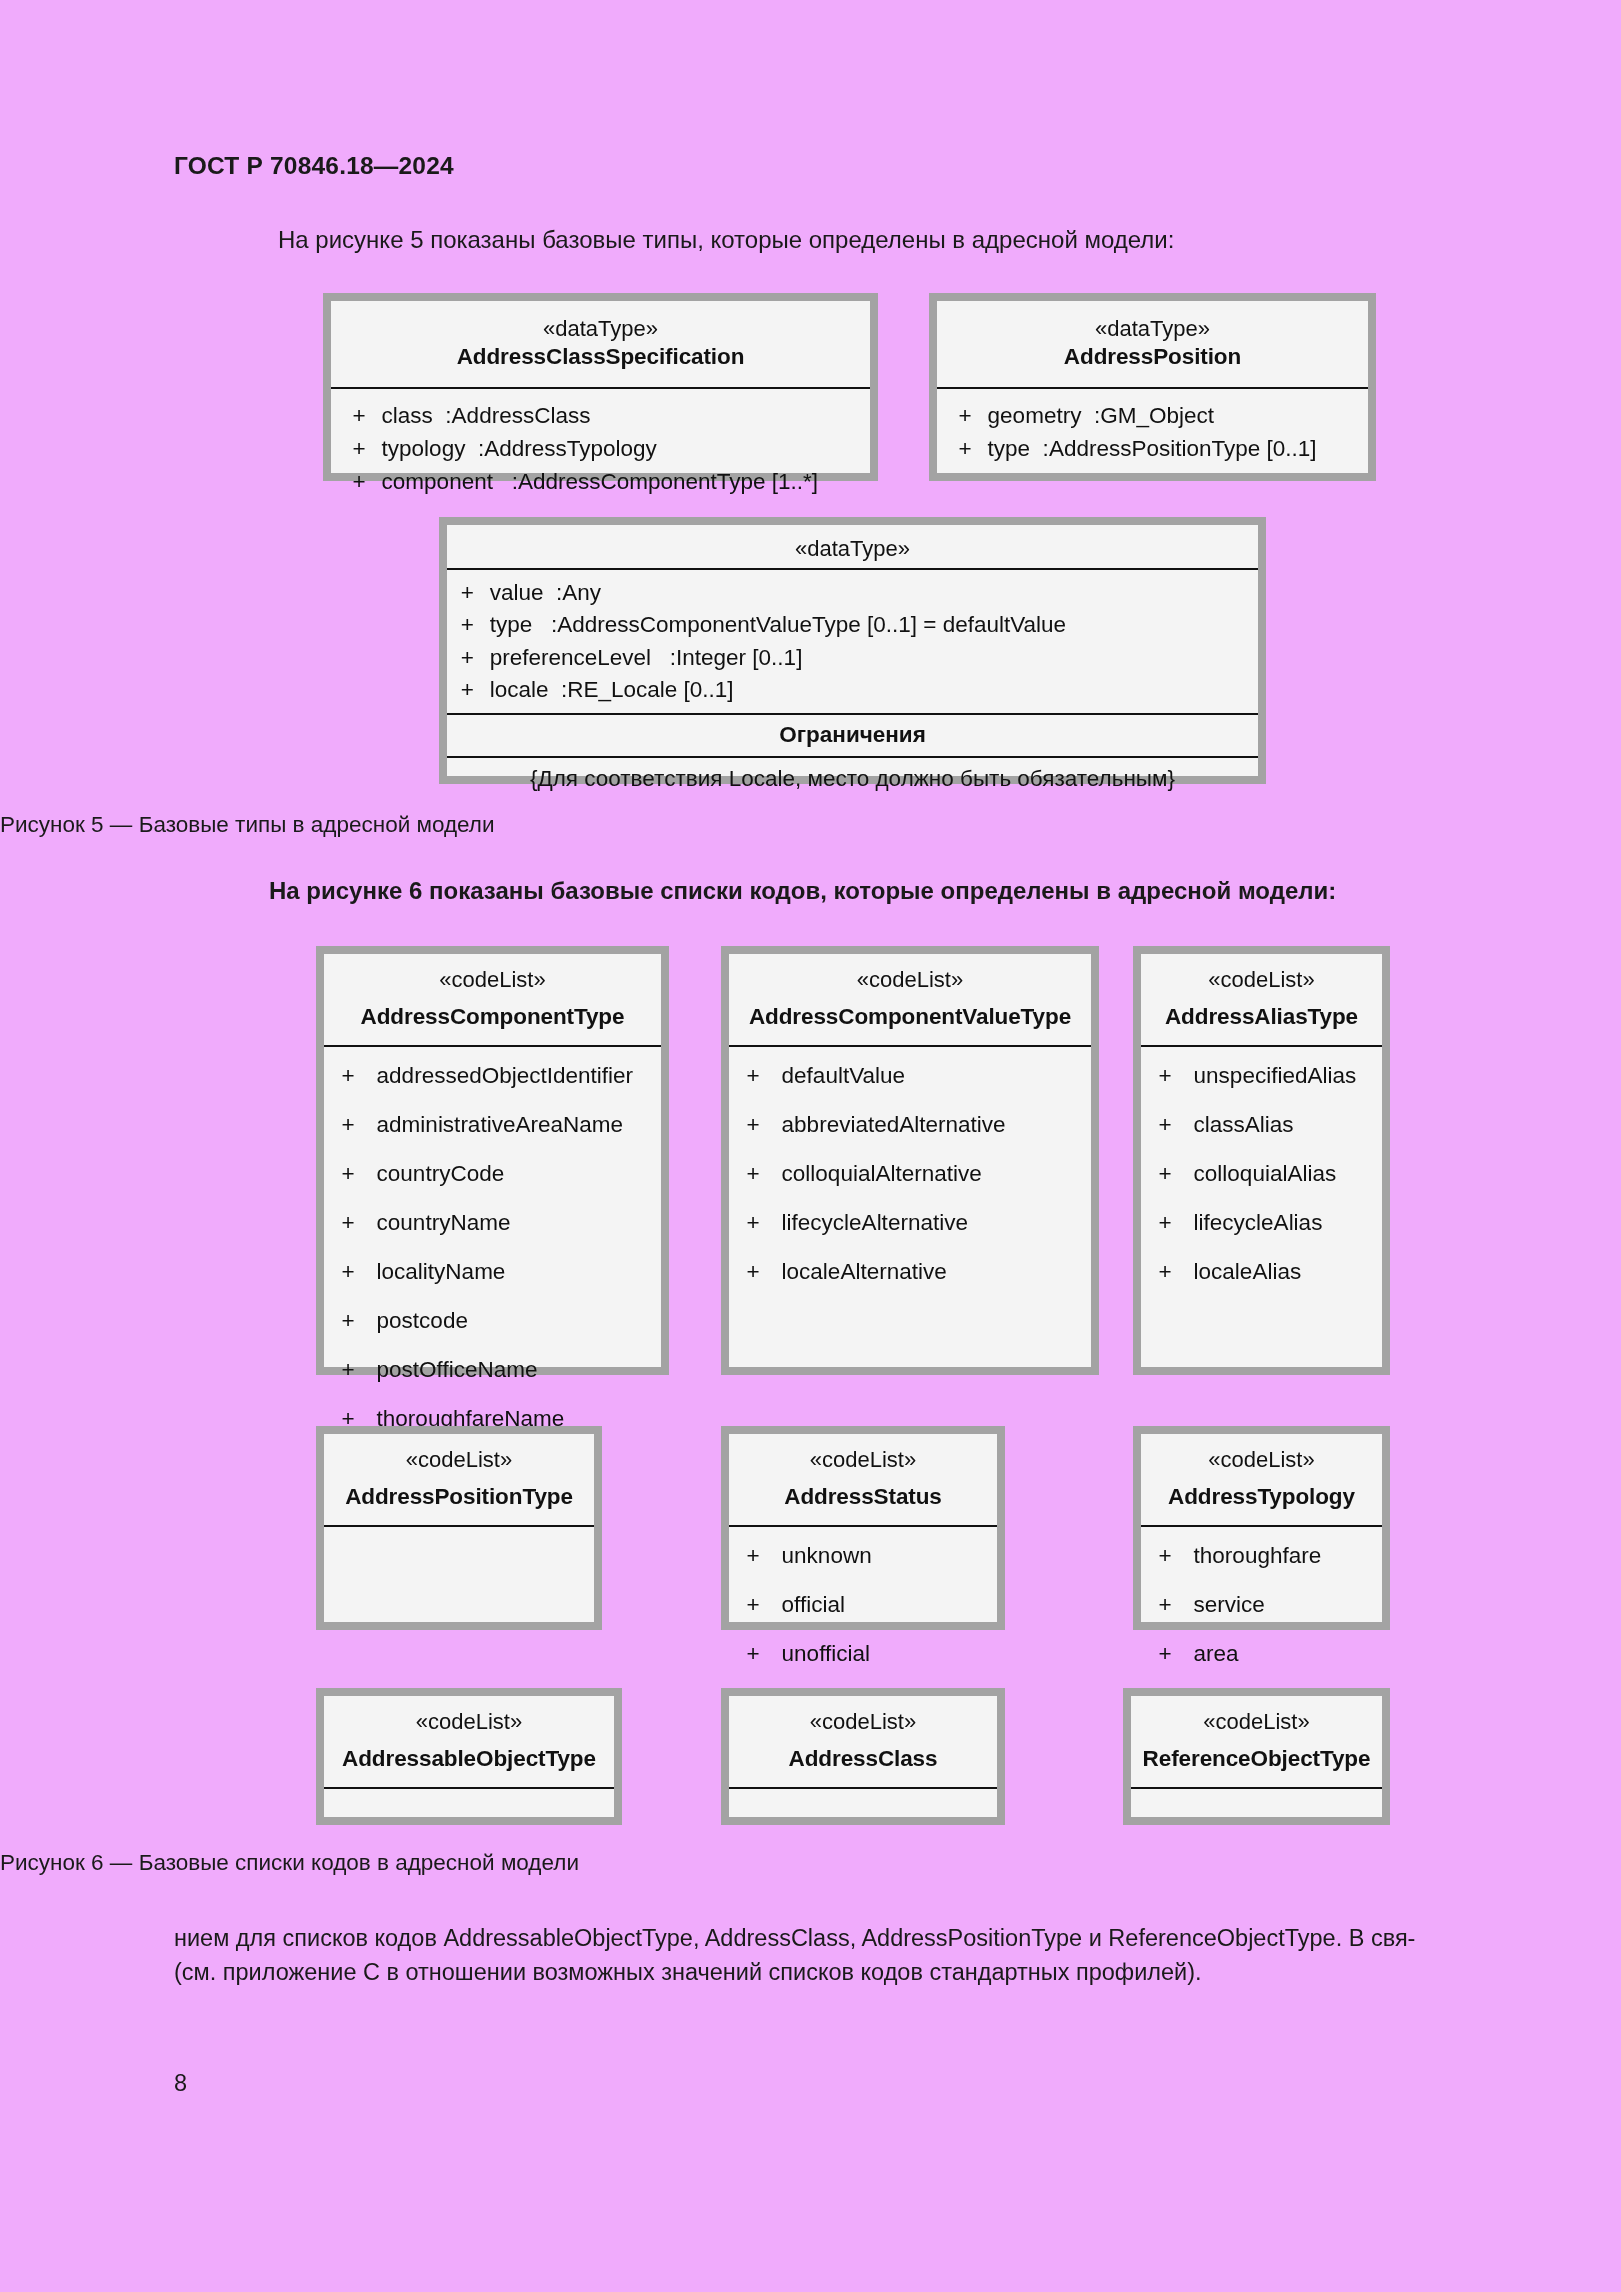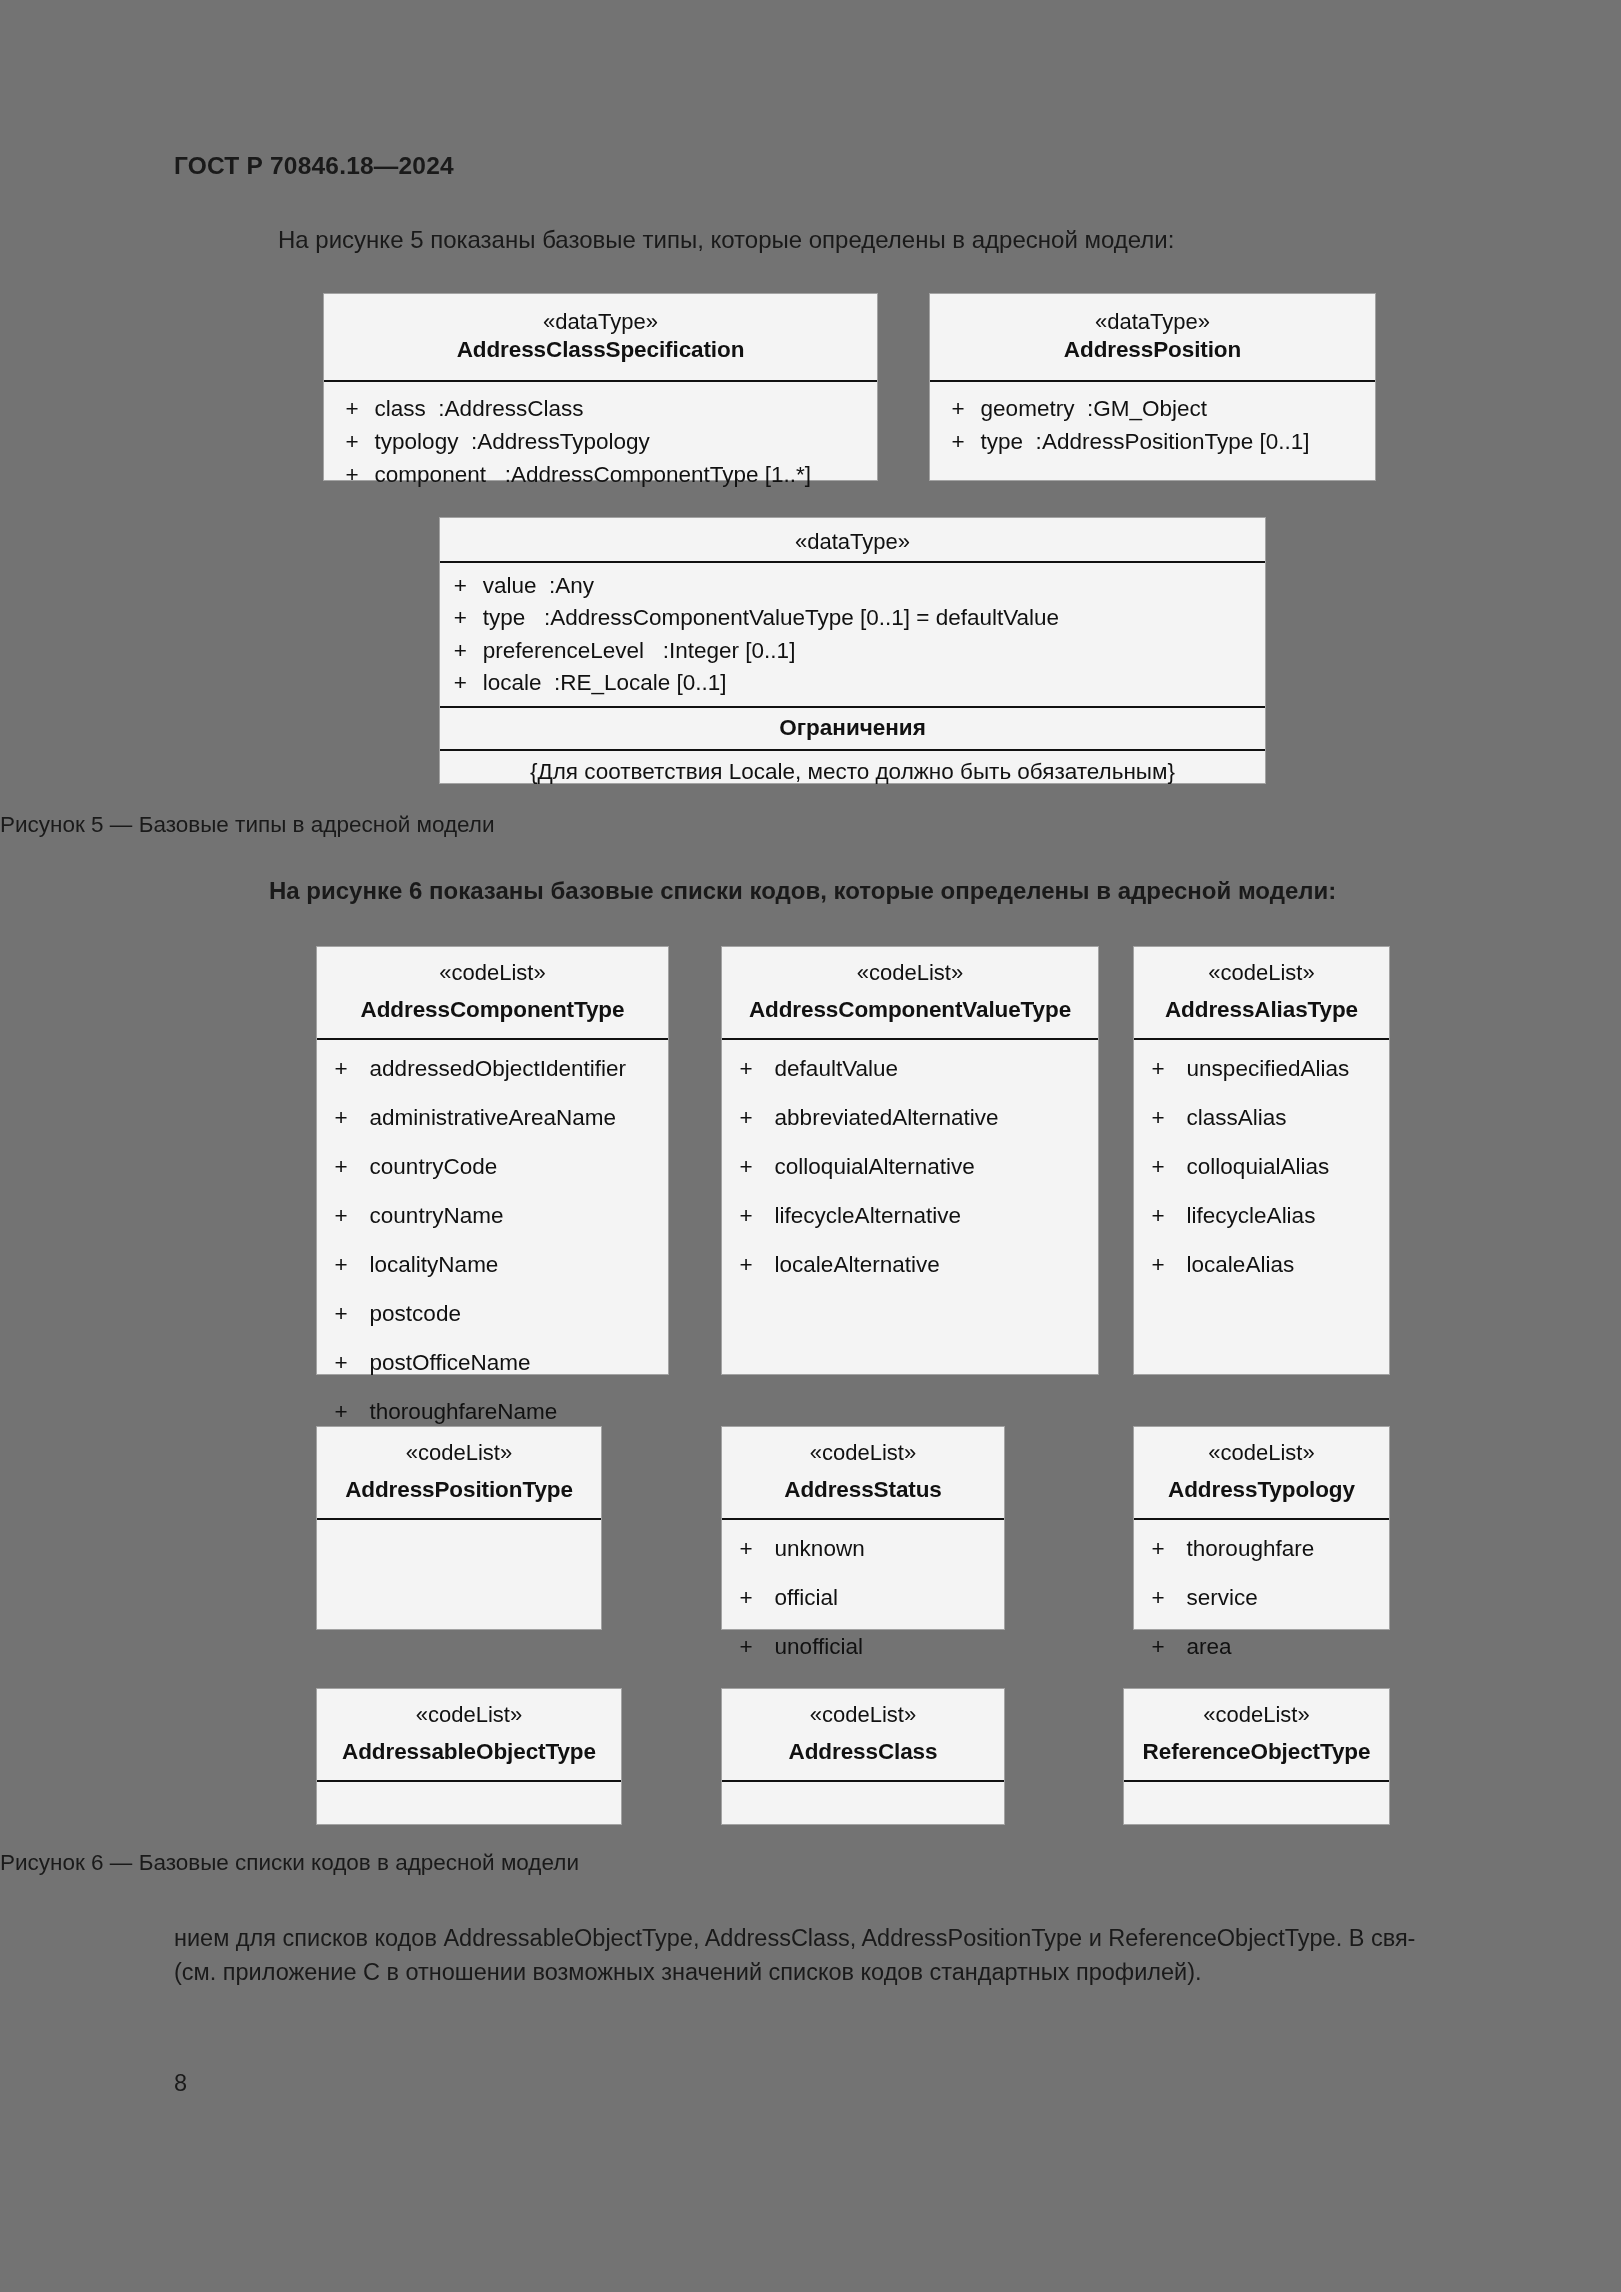--- a/index.html
+++ b/index.html
@@ -9,21 +9,21 @@
     background: #f4f4f4;
   }
   body {
     font-family: "Liberation Sans", sans-serif;
     color: #1a1a1a;
   }
   .page {
     position: relative;
     width: 1621px;
     height: 2293px;
-    background: #737373;
+    background: #f0abfc;
     overflow: hidden;
     box-sizing: border-box;
   }
 
   
   .running-head {
     position: absolute;
     left: 174px;
     top: 152px;
     font-size: 24.5px;
@@ -50,21 +50,21 @@
     left: 0;
     font-size: 22.5px;
     color: #1a1a1a;
   }
   .fig-caption.c5 { top: 812px; }
   .fig-caption.c6 { top: 1850px; }
 
   
   .uml {
     position: absolute;
-    border: 1px solid #a3a3a3;
+    border: 8px solid #a3a3a3;
     background: #f4f4f4;
     box-sizing: border-box;
   }
   .uml-head {
     text-align: center;
     box-sizing: border-box;
   }
   .uml-head .stereo {
     font-size: 22px;
     line-height: 1.25;

